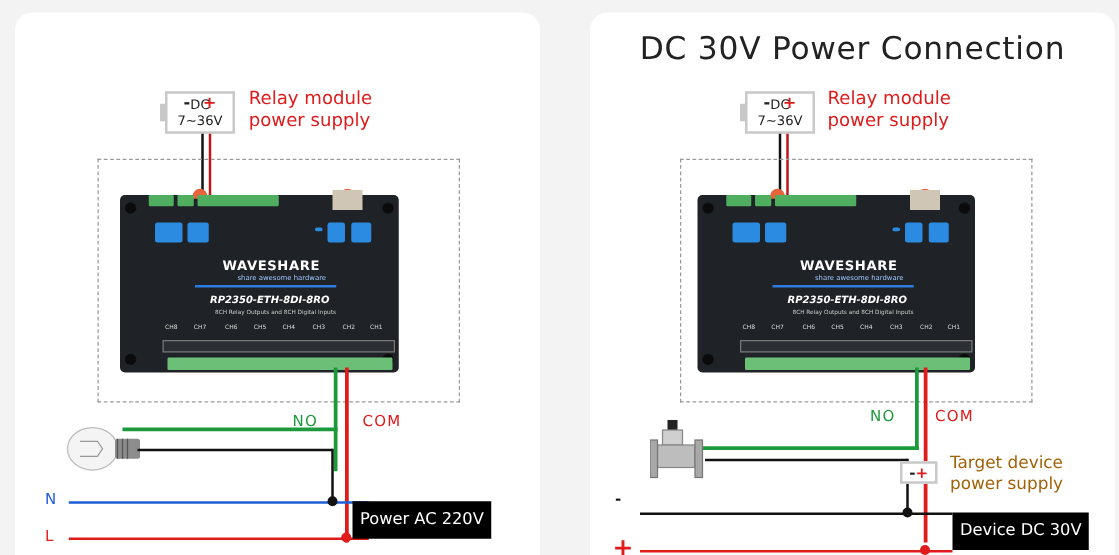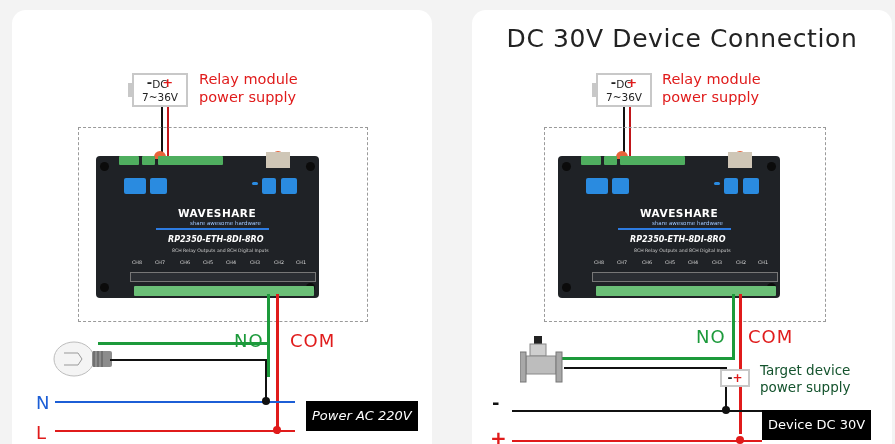--- a/index.html
+++ b/index.html
@@ -24,29 +24,29 @@
   .board .logo { position:absolute; color:#fff; font-weight:bold; font-size:10.5px; letter-spacing:0.5px; }
   .board .tagline { position:absolute; color:#9ec6ff; font-size:5.5px; }
   .board .model { position:absolute; color:#fff; font-weight:bold; font-style:italic; font-size:8px; }
   .board .sub { position:absolute; color:#ccc; font-size:4.6px; }
   .board .ch { position:absolute; color:#ddd; font-size:4.8px; top:104px; }
   .board .relayrow { position:absolute; top:116px; height:10px; border:1px solid #777; box-sizing:border-box; background:#2b2e33; }
   .board .stripe { position:absolute; height:2px; background:#2d7be0; }
   .board .orange { position:absolute; width:12px; height:8px; background:#e8643a; border-radius:6px 6px 0 0; top:-5px; }
   .board .eth-sock { position:absolute; top:-4px; width:24px; height:16px; background:#cfc6b6; }
   .wire { position:absolute; }
-  .lbl { position:absolute; font-size:18px; letter-spacing:1px; }
+  .lbl { position:absolute; font-size:12px; letter-spacing:1px; }
   .green { color:#1c9a3b; }
   .red { color:#e01b1b; }
   .blue-t { color:#1c5ed6; }
   .dot { position:absolute; width:8px; height:8px; border-radius:50%; }
   .powerbox { position:absolute; background:#000; color:#fff; font-size:13px; line-height:30px; padding:0 6px; white-space:nowrap; }
   .tgt { position:absolute; width:30px; height:18px; border:2px solid #c8c8c8; background:#fff; box-sizing:border-box; font-size:12px; font-weight:bold; line-height:14px; text-align:center; }
   .tgt .minus { color:#222; } .tgt .plus { color:#e01b1b; }
-  .tgt-label { position:absolute; font-size:13.5px; line-height:17px; color:#14532d; }
+  .tgt-label { position:absolute; font-size:13.5px; line-height:17px; color:#a16207; }
 </style>
 </head>
 <body>
 
 <div class="panel left">
 
   <div class="psu" style="left:120px;">
     <div class="nub"></div>
     <div class="pm">
       <span class="minus">-</span><span class="plus">+</span>
@@ -111,25 +111,25 @@
   </svg>
   <div class="wire" style="left:98px;top:349px;width:156px;height:2px;background:#111;"></div>
   <div class="wire" style="left:253px;top:349px;width:2px;height:43px;background:#111;"></div>
 
   <div class="lbl blue-t" style="left:24px;top:382px;">N</div>
   <div class="wire" style="left:43px;top:391px;width:240px;height:2px;background:#1c5ed6;"></div>
   <div class="dot" style="left:250px;top:387px;background:#111;"></div>
   <div class="lbl red" style="left:24px;top:412px;">L</div>
   <div class="wire" style="left:43px;top:420px;width:240px;height:2px;background:#e01b1b;"></div>
   <div class="dot" style="left:261px;top:416px;background:#e01b1b;"></div>
-  <div class="powerbox" style="left:294px;top:391px;font-style:italic;">Power AC 220V</div>
+  <div class="powerbox" style="left:270px;top:391px;">Power AC 220V</div>
 </div>
 
 <div class="panel right">
-  <div class="title">DC 30V Device Connection</div>
+  <div class="title">DC 30V Power Connection</div>
 
   <div class="psu" style="left:124px;">
     <div class="nub"></div>
     <div class="pm">
       <span class="minus">-</span><span class="plus">+</span>
     </div>
     <div class="rating">DC 7~36V</div>
   </div>
   <div class="psu-label" style="left:190px;">
     <div>Relay module</div>

